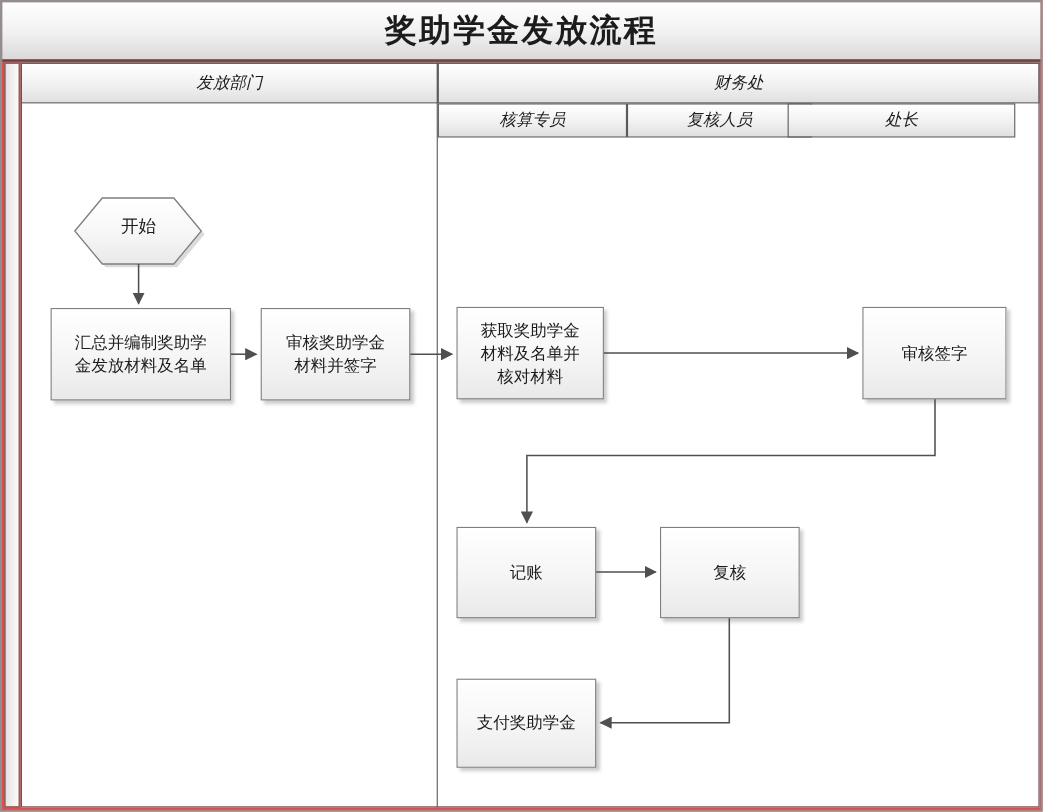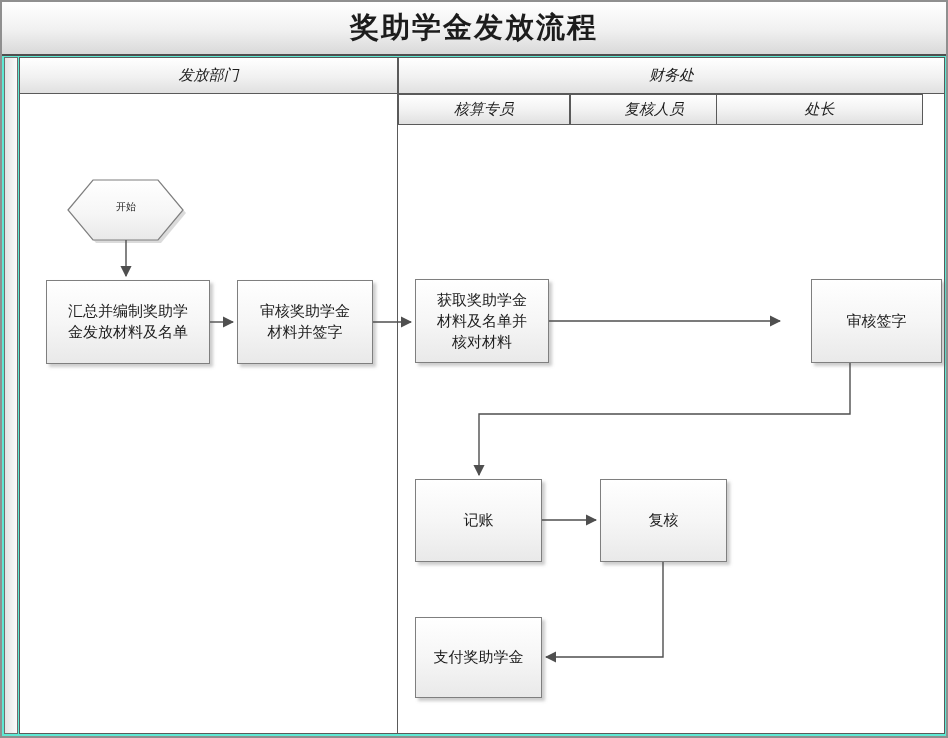--- a/index.html
+++ b/index.html
@@ -1,17 +1,17 @@
 <!DOCTYPE html>
 <html><head>
 <meta charset="utf-8">
 <style>
   html,body{margin:0;padding:0;background:#ffffff;}
   .canvas{
-    position:relative;width:948px;height:738px;background:#5eead4;
+    position:relative;width:948px;height:738px;background:#ef4444;
     font-family:"DejaVu Serif","Liberation Serif",serif;color:#1c1c1c;
     overflow:hidden;
   }
   .outer-frame{
     position:absolute;inset:0;border:2px solid #8f8f8f;pointer-events:none;z-index:6;
   }
   .title-band{
     position:absolute;left:2px;top:2px;width:944px;height:52px;
     background:linear-gradient(180deg,#ffffff 0%,#f0f0f0 55%,#d9d9d9 100%);
     border-bottom:2px solid #4f4f4f;
@@ -41,21 +41,21 @@
   .node{
     position:absolute;box-sizing:border-box;border:1px solid #7f7f7f;
     background:linear-gradient(180deg,#ffffff 0%,#f6f6f6 50%,#e9e9e9 100%);
     box-shadow:3px 3px 3px rgba(110,110,110,0.35);
     display:flex;align-items:center;justify-content:center;text-align:center;
     font-size:15px;line-height:1.4;white-space:pre-line;z-index:3;
   }
   .hex-wrap{position:absolute;left:60px;top:172px;width:132px;height:76px;z-index:3;}
   .hex-label{
     position:absolute;left:60px;top:172px;width:132px;height:69px;
-    display:flex;align-items:center;justify-content:center;font-size:10px;z-index:4;
+    display:flex;align-items:center;justify-content:center;font-size:16px;z-index:4;
   }
   .arrows{position:absolute;left:0;top:0;width:948px;height:738px;z-index:5;pointer-events:none;}
 </style>
 </head>
 <body>
 
 <div class="canvas">
 
   <div class="body-rect"></div>
   <div class="lane-divider"></div>
@@ -83,21 +83,21 @@
   </svg>
   <div class="hex-label">开始</div>
 
   <div class="node" style="left:46px;top:280px;width:164px;height:84px;">汇总并编制奖助学
 金发放材料及名单</div>
   <div class="node" style="left:237px;top:280px;width:136px;height:84px;">审核奖助学金
 材料并签字</div>
   <div class="node" style="left:415px;top:279px;width:134px;height:84px;">获取奖助学金
 材料及名单并
 核对材料</div>
-  <div class="node" style="left:811px;top:279px;width:131px;height:84px;">审核签字</div>
+  <div class="node" style="left:784px;top:279px;width:131px;height:84px;">审核签字</div>
   <div class="node" style="left:415px;top:479px;width:127px;height:83px;">记账</div>
   <div class="node" style="left:600px;top:479px;width:127px;height:83px;">复核</div>
   <div class="node" style="left:415px;top:617px;width:127px;height:81px;">支付奖助学金</div>
 
   <svg class="arrows" viewBox="0 0 948 738">
     <defs>
       <marker id="ah" viewBox="0 0 10 10" refX="9" refY="5" markerWidth="8" markerHeight="8" orient="auto-start-reverse">
         <path d="M0,0 L10,5 L0,10 z" fill="#4f4f4f"></path>
       </marker>
     </defs>

